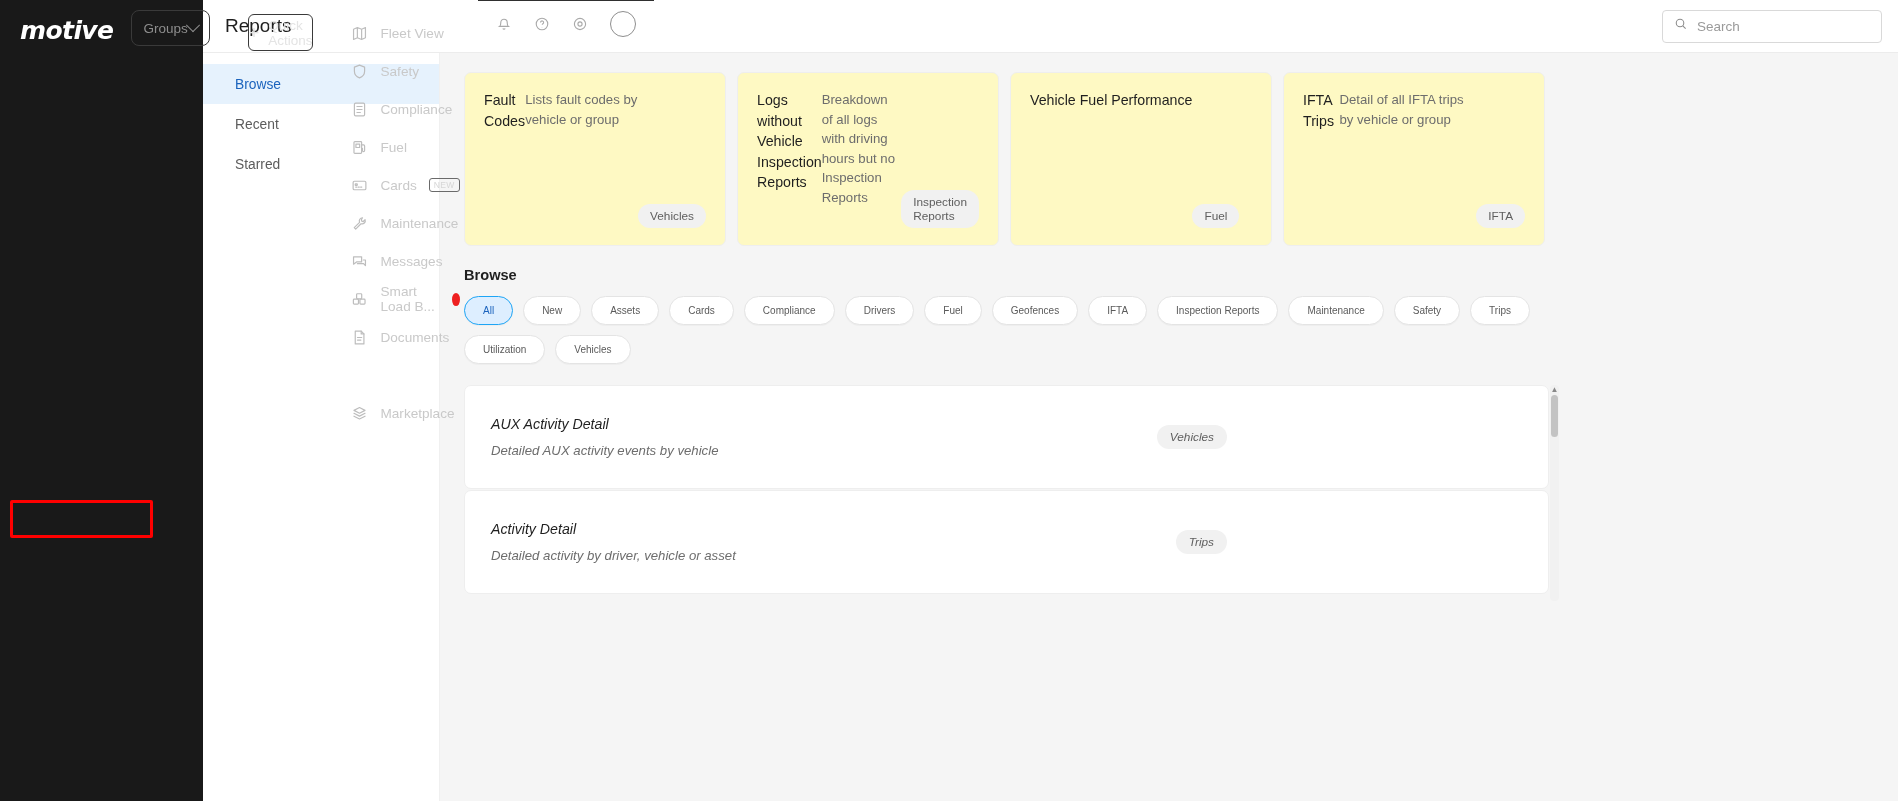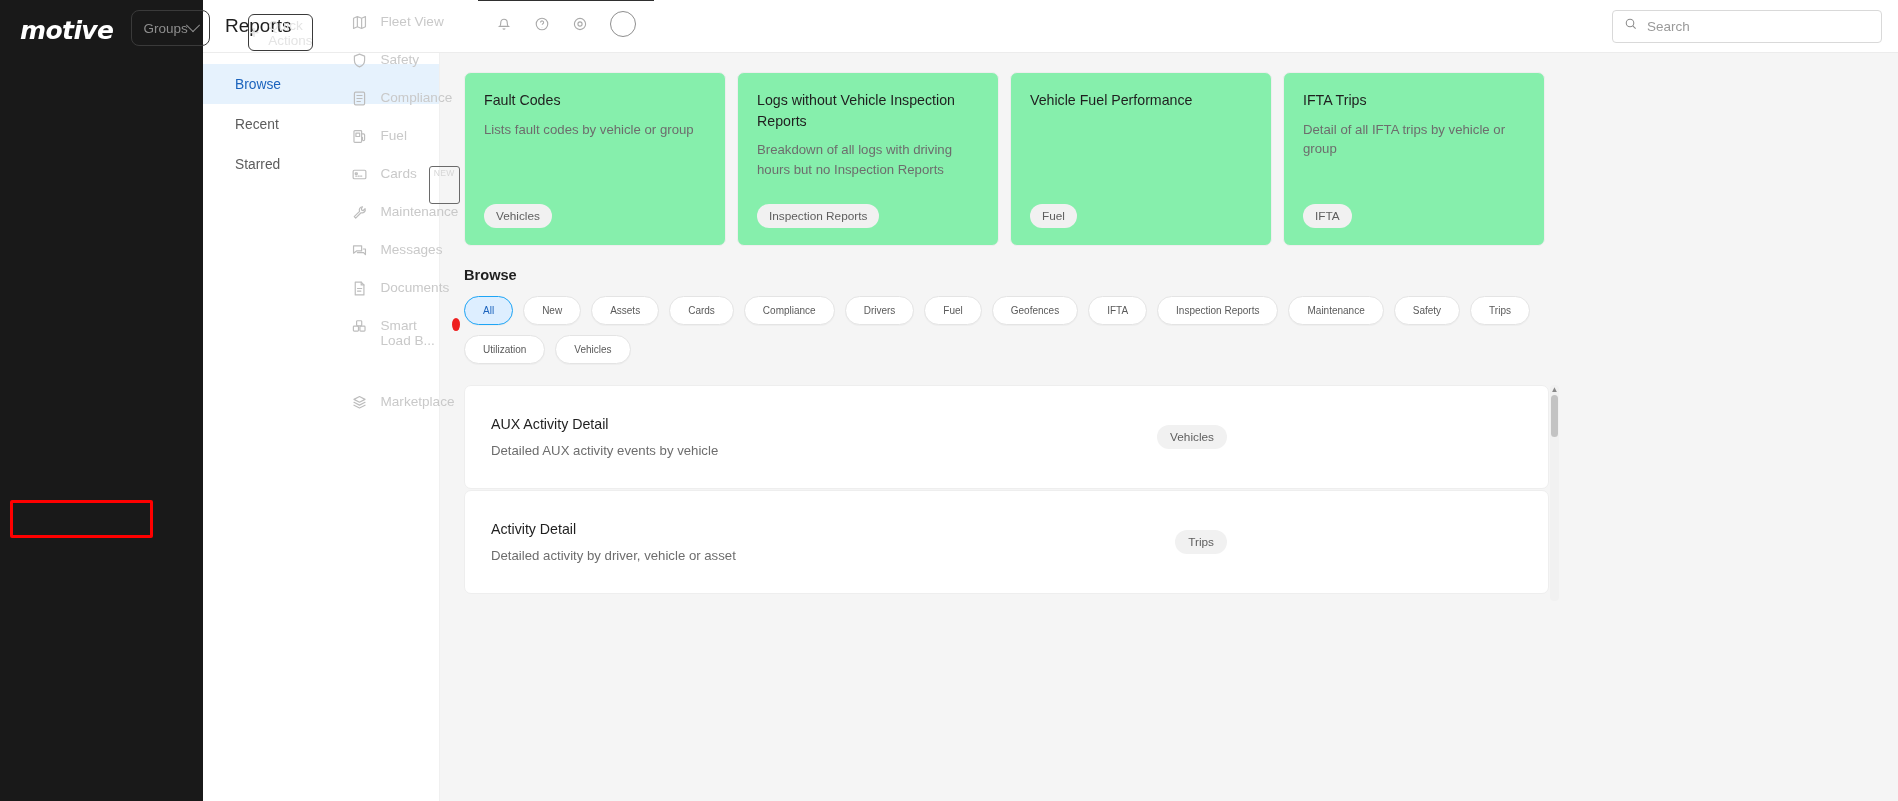--- a/index.html
+++ b/index.html
@@ -36,21 +36,21 @@
   .quick-actions {
     margin: 14px 20px 0 18px; height: 37px;
     border: 1px solid #3a3a3a; border-radius: 6px;
     display: flex; align-items: center; justify-content: center; gap: 9px;
     color: #e4e4e4; font-size: 13.5px; cursor: pointer;
   }
   .plus { font-size: 18px; line-height: 1; color: #e4e4e4; font-weight: 300; }
 
   .nav { margin-top: 14px; flex: 1 1 auto; }
   .nav-item {
-    display: flex; gap: 12px;
+    display: flex; align-items: center; gap: 12px;
     height: 38px; padding: 0 18px; color: #c9c9c9;
     font-size: 13.6px; cursor: pointer; position: relative;
   }
   .nav-item.active { color: #ffffff; font-weight: 700; }
   .nav-item .ico { width: 17px; height: 17px; flex: 0 0 17px;
                    display: flex; align-items: center; justify-content: center; }
   .nav-item .ico svg { width: 17px; height: 17px; stroke: #bdbdbd; fill: none;
                        stroke-width: 1.4; stroke-linecap: round; stroke-linejoin: round; }
   .nav-item.active .ico svg { stroke: #ffffff; }
   .badge-new {
@@ -72,21 +72,21 @@
 
   
   .main { flex: 1 1 auto; display: flex; flex-direction: column; min-width: 0; }
   .topbar {
     height: 53px; background: #fff; display: flex; align-items: center;
     justify-content: space-between; padding: 0 16px 0 22px;
     border-bottom: 1px solid #ececec;
   }
   .page-title { font-size: 19px; color: #1f1f1f; font-weight: 400; }
   .search-box {
-    width: 270px; height: 33px; border: 1px solid #d9d9d9; border-radius: 4px;
+    width: 220px; height: 33px; border: 1px solid #d9d9d9; border-radius: 4px;
     display: flex; align-items: center; gap: 9px; padding: 0 11px; background: #fff;
   }
   .search-box svg { width: 14px; height: 14px; stroke: #8b8b8b; fill: none; stroke-width: 1.5; }
   .search-box input {
     border: none; outline: none; font-size: 13.5px; color: #333;
     font-family: "Liberation Sans", sans-serif; width: 100%; background: transparent;
   }
   .search-box input::placeholder { color: #9a9a9a; }
 
   .body-row { flex: 1 1 auto; display: flex; min-height: 0; }
@@ -101,42 +101,42 @@
 
   .content { flex: 1 1 auto; background: #f5f5f5; padding: 19px 0 0 24px; min-width: 0;
              overflow: hidden; }
   .sec-head { display: flex; align-items: baseline; gap: 9px; margin-bottom: 13px; }
   .sec-title { font-size: 14.6px; font-weight: 700; color: #1f1f1f; }
   .sec-dot { color: #b0b0b0; font-size: 12px; }
   .view-all { font-size: 14px; color: #1a73e8; cursor: pointer; }
 
   .cards-row { display: flex; gap: 11px; }
   .rcard {
-    width: 262px; min-width: 262px; height: 174px; background: #86efac;
+    width: 262px; min-width: 262px; height: 174px; background: #fef9c3;
     border: 1px solid #eeeeee; border-radius: 7px; padding: 17px 19px;
-    cursor: pointer; display: flex; flex-direction: column;
+    cursor: pointer; display: flex; flex-direction: row;
   }
   .rcard-title { font-size: 14.2px; color: #1f1f1f; line-height: 1.45; margin-bottom: 9px; }
   .rcard-desc { font-size: 13.2px; color: #6d6d6d; line-height: 1.48; }
   .tag {
     align-self: flex-start; margin-top: auto; background: #f1f1f1; border-radius: 13px;
     padding: 5px 12px; font-size: 11.8px; color: #5e5e5e;
   }
 
   .browse-title { font-size: 14.6px; font-weight: 700; color: #1f1f1f; margin: 21px 0 13px; }
   .chips { display: flex; flex-wrap: wrap; gap: 10px; max-width: 1070px; }
   .chip {
     background: #fff; border: 1px solid #e4e4e4; border-radius: 18px;
     padding: 8px 18px; font-size: 10px; color: #5a5a5a; cursor: pointer;
     box-shadow: 0 1px 1px rgba(0,0,0,0.03);
   }
   .chip.selected { background: #ddeeff; border: 1.6px solid #1ea5f5; color: #1b63bd; }
 
   .list-wrap { margin-top: 21px; position: relative; width: 1085px; }
-  .list-scroll { max-height: 216px; overflow: hidden; }
+  .list-scroll { max-height: 216px; overflow: hidden; font-style: italic; }
   .lrow {
     background: #fff; border: 1px solid #eeeeee; border-radius: 7px;
     height: 104px; margin-bottom: 1px; padding: 0 26px;
     display: flex; align-items: center; cursor: pointer;
   }
   .lrow-main { flex: 1 1 auto; }
   .lrow-title { font-size: 14.2px; color: #1f1f1f; margin-bottom: 11px; }
   .lrow-desc { font-size: 13.2px; color: #6d6d6d; }
   .lrow-tag {
     background: #f1f1f1; border-radius: 13px; padding: 5px 13px;
@@ -228,36 +228,36 @@
             <svg viewBox="0 0 20 20">
               <path d="M3 4.5h9.5v6H6.5L3 13.2z"></path>
               <path d="M7.5 12.5h7.3l2.2 2.4V8.2h-2.5"></path>
             </svg>
           </span>
         <span>Messages</span>
       </div>
       <div class="nav-item">
         <span class="ico">
             <svg viewBox="0 0 20 20">
-              <path d="M5 2.5h7l3.2 3.2V17.5H5z"></path>
-              <path d="M12 2.5v3.3h3.2M7.6 10h5M7.6 13h4"></path>
-            </svg>
-          </span>
-        <span>Documents</span>
-      </div>
-      <div class="nav-item">
-        <span class="ico">
-            <svg viewBox="0 0 20 20">
               <rect x="2.8" y="9.5" width="6" height="6" rx="1"></rect>
               <rect x="10.5" y="9.5" width="6" height="6" rx="1"></rect>
               <rect x="6.6" y="3.2" width="6" height="6" rx="1"></rect>
             </svg>
           </span>
         <span>Smart Load B...</span>
         <span class="dot-red"></span>
+      </div>
+      <div class="nav-item">
+        <span class="ico">
+            <svg viewBox="0 0 20 20">
+              <path d="M5 2.5h7l3.2 3.2V17.5H5z"></path>
+              <path d="M12 2.5v3.3h3.2M7.6 10h5M7.6 13h4"></path>
+            </svg>
+          </span>
+        <span>Documents</span>
       </div>
       <div class="nav-item active">
         <span class="ico">
             <svg viewBox="0 0 20 20">
               <path d="M3.5 16.5V11M7.8 16.5V8.5M12 16.5v-5"></path>
               <path d="M3.5 7.2L8.2 3.6l3 2.4 4.3-3.6"></path>
               <path d="M13.2 2.4h2.6V5"></path>
             </svg>
           </span>
         <span>Reports</span>

